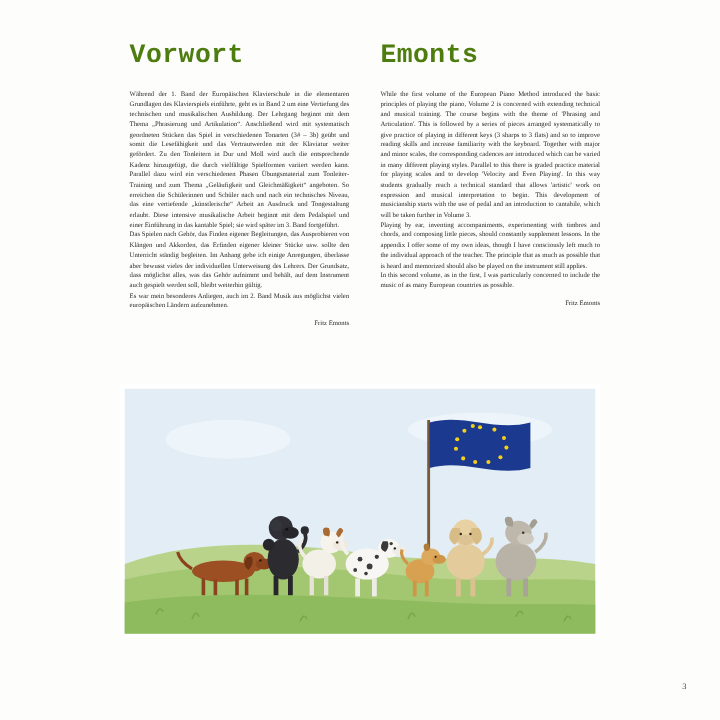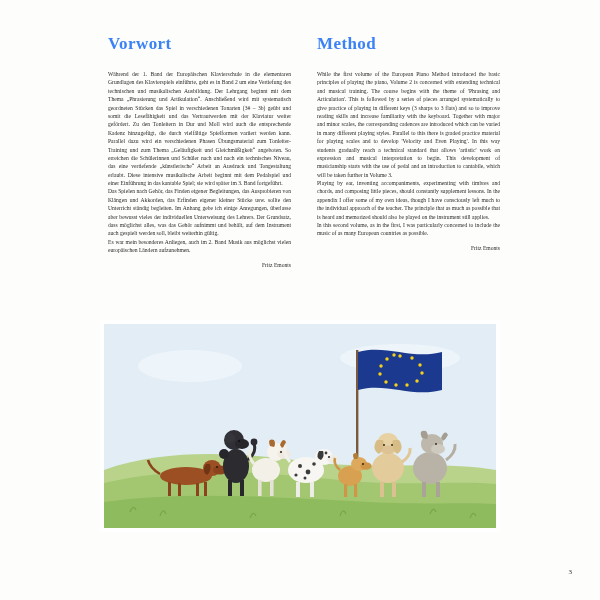--- a/index.html
+++ b/index.html
@@ -25,26 +25,26 @@
     left: 108px;
     top: 34px;
     width: 392px;
     display: flex;
     gap: 26px;
   }
   .col {
     width: 183px;
   }
   .col-title {
-    font-family: Liberation Serif, serif;
-    font-size: 17px;
+    font-family: Liberation Mono, monospace;
+    font-size: 22px;
     font-weight: bold;
     letter-spacing: 0.4px;
     margin: 0 0 16px 0;
-    color: #3b82f6;
+    color: #4d7c0f;
   }
   .col-body {
     font-size: 5.6px;
     line-height: 1.5;
     text-align: justify;
     text-justify: inter-word;
     hyphens: auto;
     color: #2b2b2b;
     white-space: pre-line;
   }
@@ -85,21 +85,21 @@
 
     <div class="col">
       <h1 class="col-title">Vorwort</h1>
       <div class="col-body">Während der 1. Band der Europäischen Klavierschule in die elementaren Grundlagen des Klavierspiels einführte, geht es in Band 2 um eine Vertiefung des technischen und musikalischen Ausbildung. Der Lehrgang beginnt mit dem Thema „Phrasierung und Artikulation“. Anschließend wird mit systematisch geordneten Stücken das Spiel in verschiedenen Tonarten (3# – 3b) geübt und somit die Lesefähigkeit und das Vertrautwerden mit der Klaviatur weiter gefördert. Zu den Tonleitern in Dur und Moll wird auch die entsprechende Kadenz hinzugefügt, die durch vielfältige Spielformen variiert werden kann. Parallel dazu wird ein verschiedenen Phasen Übungsmaterial zum Tonleiter-Training und zum Thema „Geläufigkeit und Gleichmäßigkeit“ angeboten. So erreichen die Schülerinnen und Schüler nach und nach ein technisches Niveau, das eine vertiefende „künstlerische“ Arbeit an Ausdruck und Tongestaltung erlaubt. Diese intensive musikalische Arbeit beginnt mit dem Pedalspiel und einer Einführung in das kantable Spiel; sie wird später im 3. Band fortgeführt.
 Das Spielen nach Gehör, das Finden eigener Begleitungen, das Ausprobieren von Klängen und Akkorden, das Erfinden eigener kleiner Stücke usw. sollte den Unterricht ständig begleiten. Im Anhang gebe ich einige Anregungen, überlasse aber bewusst vieles der individuellen Unterweisung des Lehrers. Der Grundsatz, dass möglichst alles, was das Gehör aufnimmt und behält, auf dem Instrument auch gespielt werden soll, bleibt weiterhin gültig.
 Es war mein besonderes Anliegen, auch im 2. Band Musik aus möglichst vielen europäischen Ländern aufzunehmen.</div>
       <div class="signature">Fritz Emonts</div>
     </div>
 
     <div class="col">
-      <h1 class="col-title">Method</h1>
+      <h1 class="col-title">Emonts</h1>
       <div class="col-body">While the first volume of the European Piano Method introduced the basic principles of playing the piano, Volume 2 is concerned with extending technical and musical training. The course begins with the theme of 'Phrasing and Articulation'. This is followed by a series of pieces arranged systematically to give practice of playing in different keys (3 sharps to 3 flats) and so to improve reading skills and increase familiarity with the keyboard. Together with major and minor scales, the corresponding cadences are introduced which can be varied in many different playing styles. Parallel to this there is graded practice material for playing scales and to develop 'Velocity and Even Playing'. In this way students gradually reach a technical standard that allows 'artistic' work on expression and musical interpretation to begin. This development of musicianship starts with the use of pedal and an introduction to cantabile, which will be taken further in Volume 3.
 Playing by ear, inventing accompaniments, experimenting with timbres and chords, and composing little pieces, should constantly supplement lessons. In the appendix I offer some of my own ideas, though I have consciously left much to the individual approach of the teacher. The principle that as much as possible that is heard and memorized should also be played on the instrument still applies.
 In this second volume, as in the first, I was particularly concerned to include the music of as many European countries as possible.</div>
       <div class="signature">Fritz Emonts</div>
     </div>
 
   </div>
 
   <div class="illustration">
     <svg width="400" height="212" viewBox="0 0 400 212" xmlns="http://www.w3.org/2000/svg">

